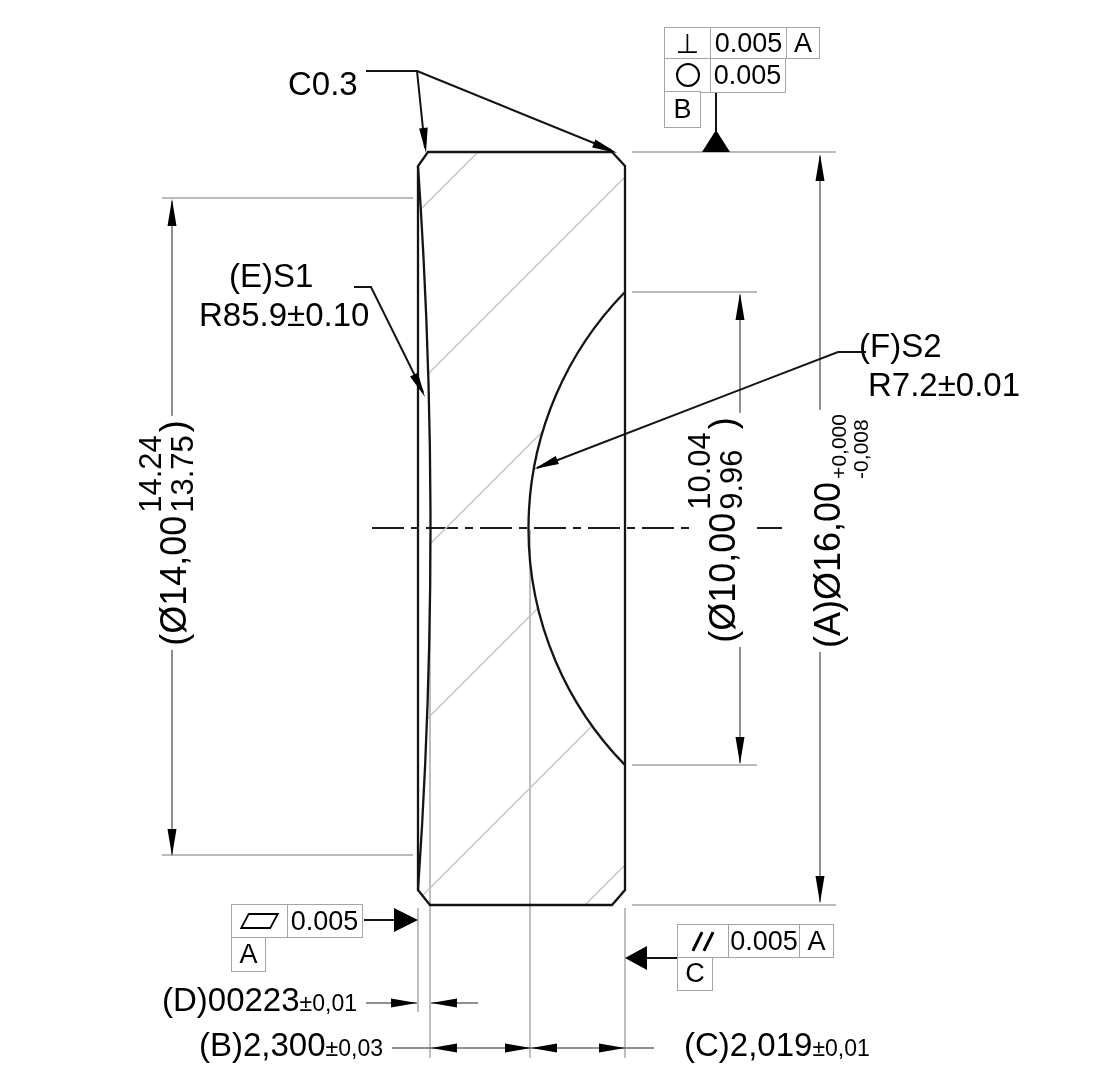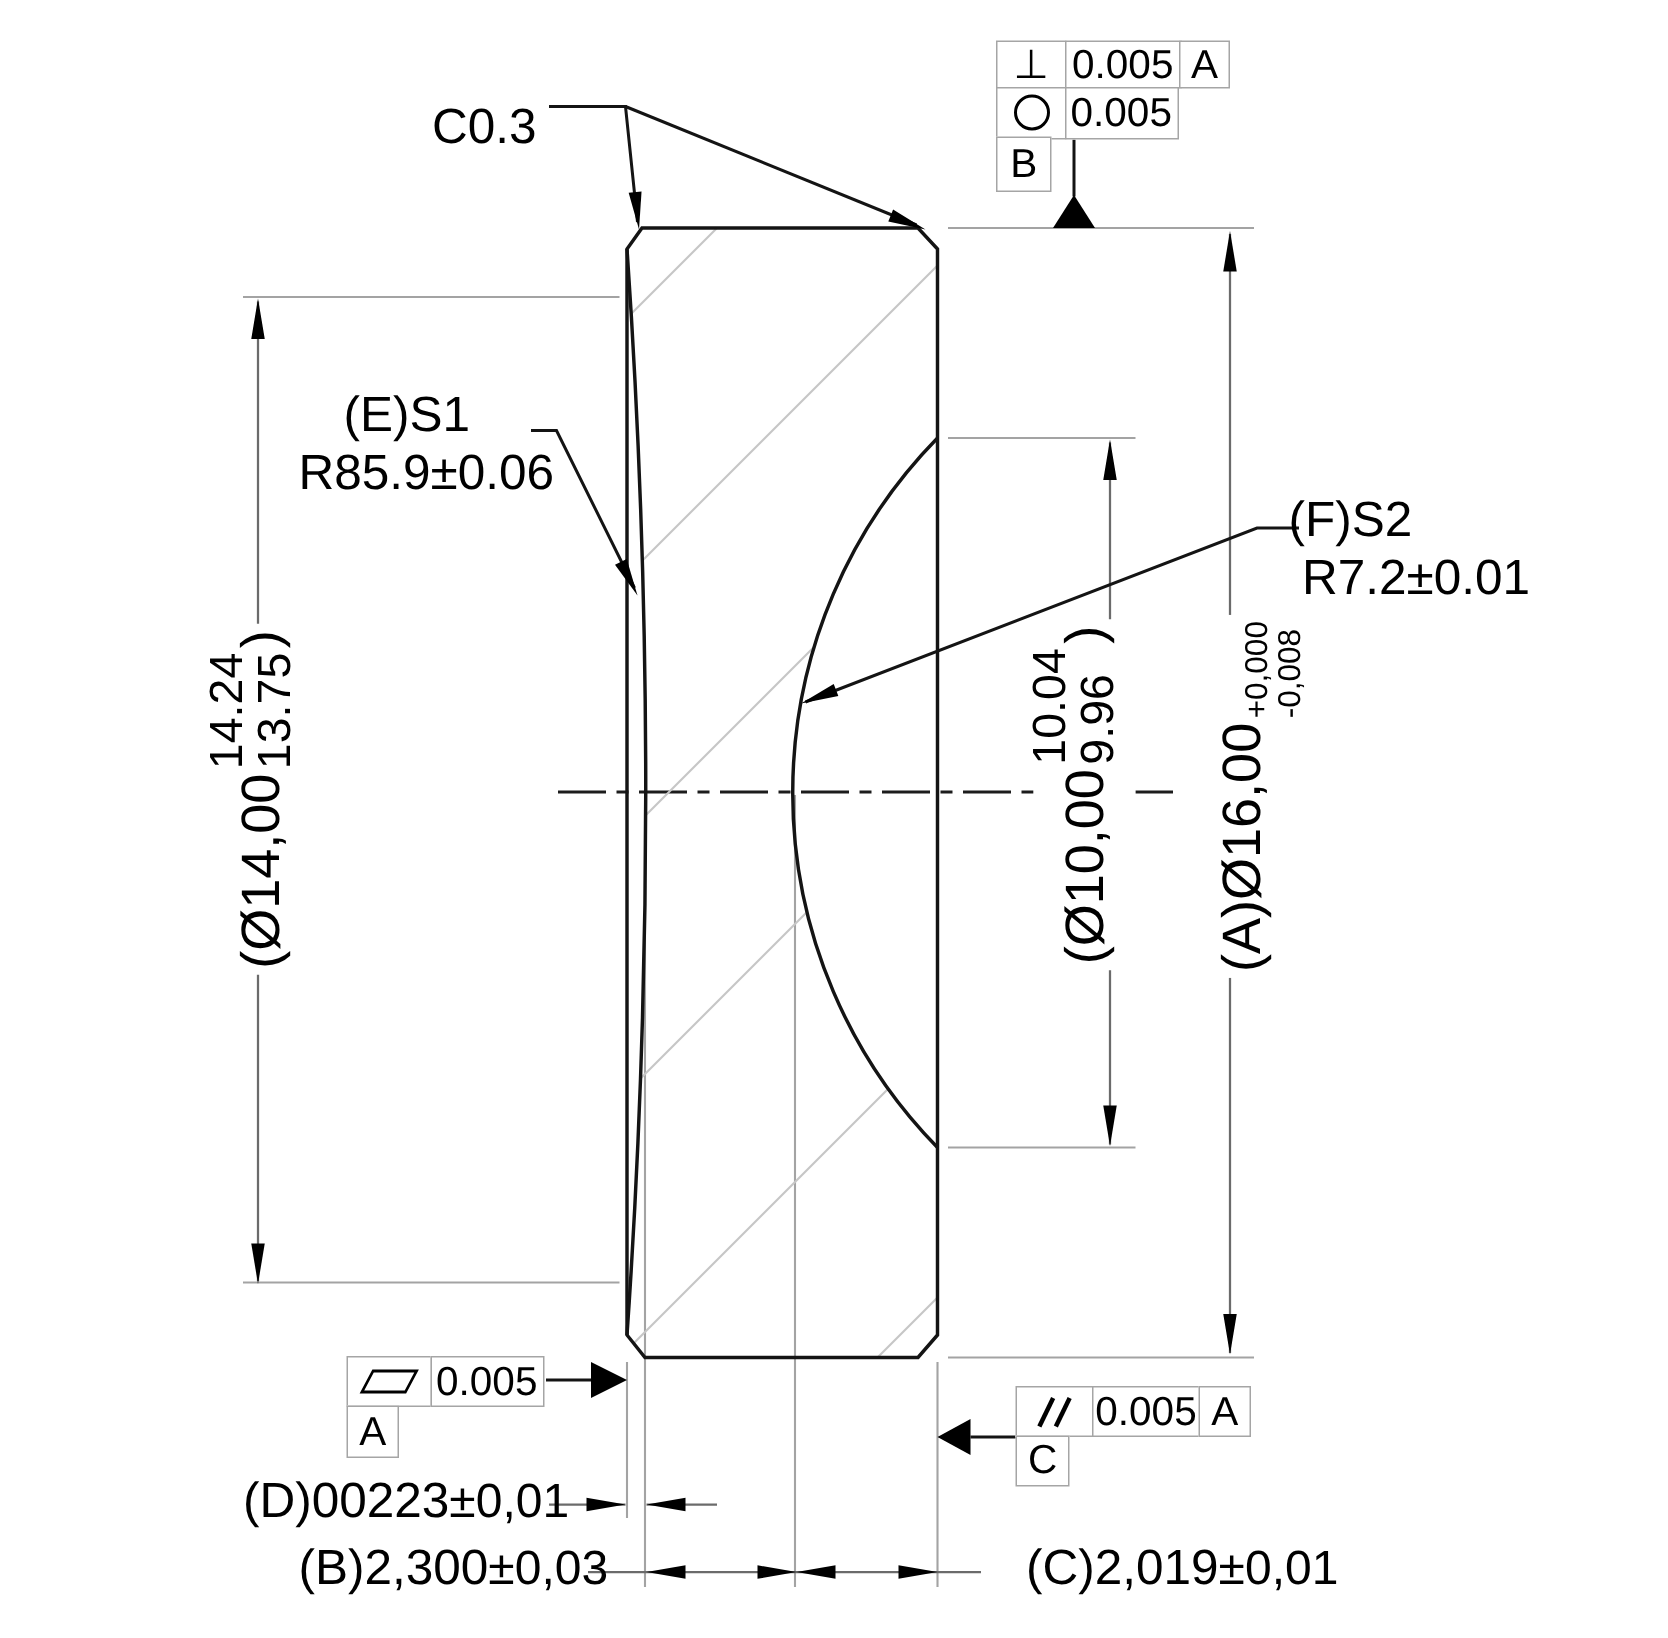--- a/index.html
+++ b/index.html
@@ -2,21 +2,21 @@
 <html><head>
 <meta charset="utf-8">
 <style>
   html,body{margin:0;padding:0;background:#fff;}
   body{width:1112px;height:1092px;position:relative;overflow:hidden;
        font-family:"Liberation Sans",sans-serif;color:#000;}
   .abs{position:absolute;}
   svg{position:absolute;left:0;top:0;}
   .note{font-size:33px;white-space:nowrap;line-height:1.1;}
   .hdim{font-size:33px;white-space:nowrap;line-height:1;}
-  .tolsm{font-size:32px;}
+  .tolsm{font-size:23px;}
   .vdim{position:absolute;display:flex;align-items:center;gap:3px;background:#fff;
         padding:2px 4px;font-size:36px;line-height:1;white-space:nowrap;
         transform:translate(-50%,-50%) rotate(-90deg);}
   .limstack{display:flex;flex-direction:column;font-size:31px;line-height:1.03;
         transform:translateY(-7px);}
   .tolstack{display:flex;flex-direction:column;font-size:21px;line-height:1.05;
         transform:translateY(22px);}
   .fcf-row{position:absolute;display:flex;}
   .fcf-cell{border:1.5px solid #a5a5a5;background:#fff;display:flex;align-items:center;
         justify-content:center;font-size:27px;box-sizing:border-box;}
@@ -108,21 +108,21 @@
   <g fill="#000" stroke="none">
     <polygon points="716,130 702,152 730,152"></polygon>
     <polygon points="418,920 394,908 394,932"></polygon>
     <polygon points="625,958 647,946 647,970"></polygon>
   </g>
 </svg>
 
 <div class="abs note" style="left:288px;top:50px;margin-top:16px;">C0.3</div>
 
 <div class="abs note" style="left:229px;top:258px;">(E)S1</div>
-<div class="abs note" style="left:199px;top:297px;">R85.9±0.06</div>
+<div class="abs note" style="left:199px;top:297px;">R85.9±0.10</div>
 
 <div class="abs note" style="left:859px;top:328px;">(F)S2</div>
 <div class="abs note" style="left:868px;top:367px;">R7.2±0.01</div>
 
 <div class="vdim" style="left:174px;top:533px;">
   <span>(Ø14,00</span>
   <span class="limstack">
     <span>14.24</span>
     <span>13.75</span>
   </span>

